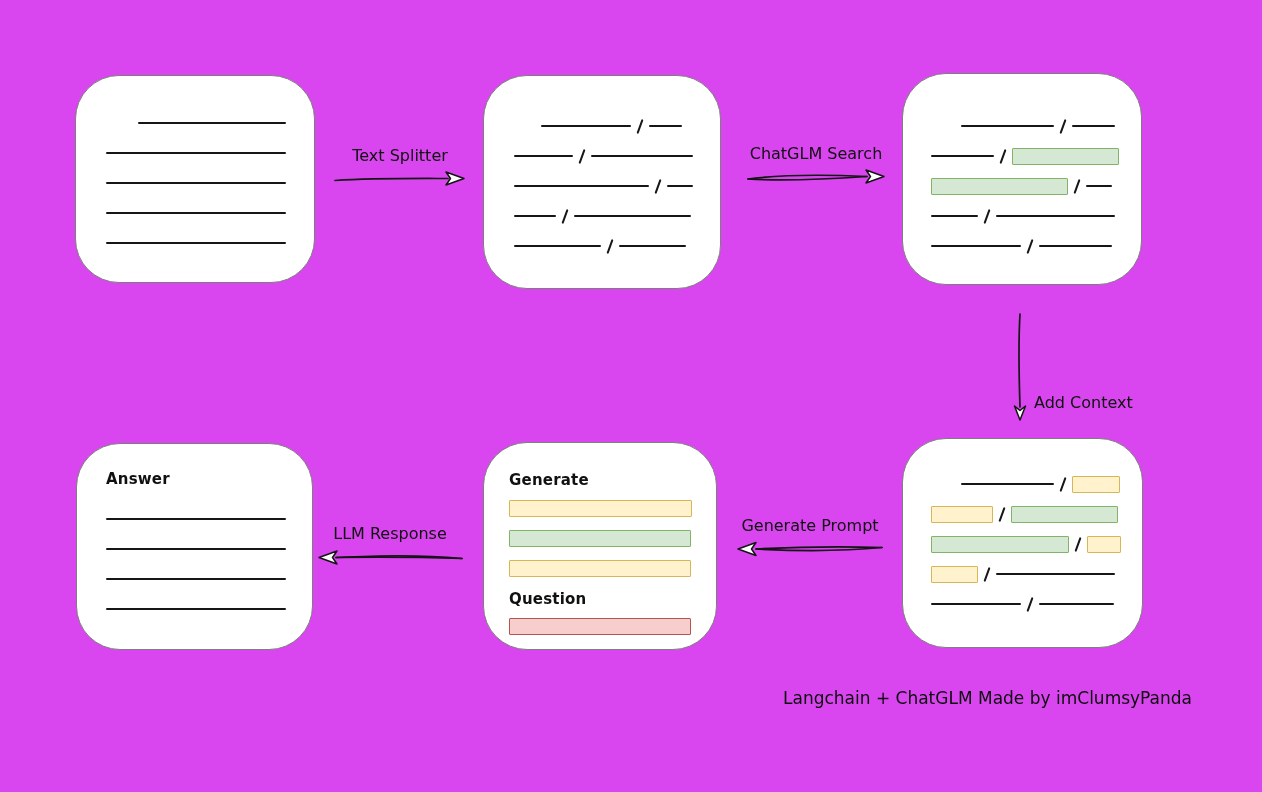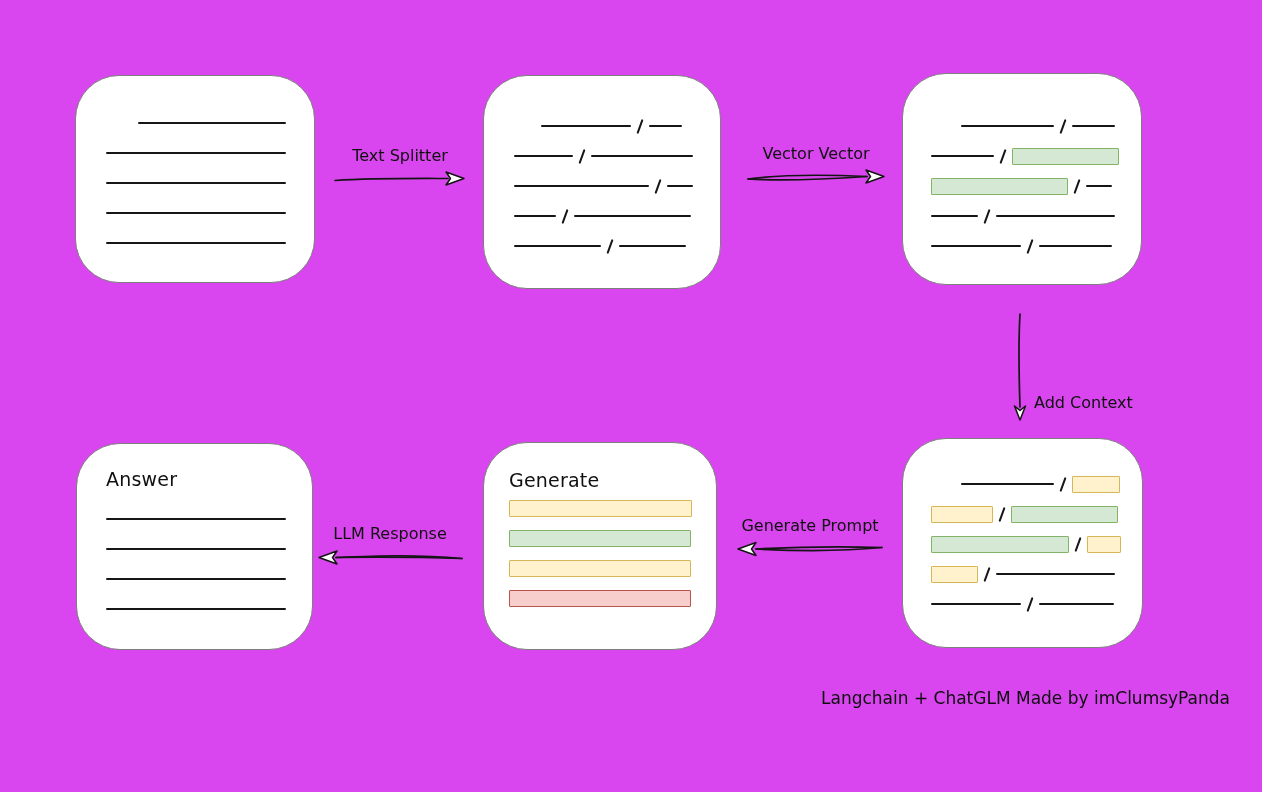--- a/index.html
+++ b/index.html
@@ -8,44 +8,44 @@
   .box{position:absolute;border:1.4px solid #7e7e7e;border-radius:44px;
        background:#fff;box-sizing:border-box;}
   .row{display:flex;align-items:center;height:30px;}
   .hline{height:0;border-top:2px solid #161616;border-radius:1px;flex:none;}
   .slash{width:2px;height:15px;background:#161616;transform:rotate(20deg);
          margin:0 8px;flex:none;border-radius:1px;}
   .chunk{height:17px;box-sizing:border-box;border:1.4px solid;flex:none;border-radius:1px;}
   .chunk-green{background:var(--green-fill);border-color:var(--green-stroke);}
   .chunk-yellow{background:var(--yellow-fill);border-color:var(--yellow-stroke);}
   .chunk-red{background:var(--red-fill);border-color:var(--red-stroke);}
-  .box-heading{font-size:19px;color:#111;letter-spacing:.2px;}
+  .box-heading{font-size:15px;color:#111;letter-spacing:.2px;font-weight:bold;}
   .hgroup{position:absolute;text-align:center;}
   .arrow-label{font-size:16px;color:#101010;white-space:nowrap;}
   .side-label{position:absolute;font-size:16px;color:#101010;white-space:nowrap;margin-top:40px;}
   .arr{display:block;margin:3px auto 0 auto;}
   .st{fill:none;stroke:#141414;stroke-width:1.7;stroke-linecap:round;}
   .head{fill:#ffffff;stroke:#141414;stroke-width:1.5;stroke-linejoin:round;}
-  .footer{position:absolute;font-size:17px;color:#0d0d0d;white-space:nowrap;margin-left:38px;}
+  .footer{position:absolute;font-size:17px;color:#0d0d0d;white-space:nowrap;}
 </style>
 </head>
 <body>
 
 <div id="canvas">
 
   <div class="hgroup" style="left:333px;top:146px;width:134px">
     <div class="arrow-label">Text Splitter</div>
     <svg class="arr" width="134" height="20" viewBox="0 0 134 20">
       <path class="st" d="M2,12.5 C40,10 90,10.5 115,10.5"></path>
       <path class="head" d="M131,10.5 L113,4 L117.5,10.5 L113,17 Z"></path>
     </svg>
   </div>
 
   <div class="hgroup" style="left:745px;top:144px;width:142px">
-    <div class="arrow-label">Vector Vector</div>
+    <div class="arrow-label">ChatGLM Search</div>
     <svg class="arr" width="142" height="22" viewBox="0 0 142 22">
       <path class="st" d="M3,13 C45,7.5 100,9.5 122,10.5"></path>
       <path class="st" d="M3,13 C45,15.5 100,12 122,10.5"></path>
       <path class="head" d="M139,10.5 L121,4 L125.5,10.5 L121,17 Z"></path>
     </svg>
   </div>
 
   <div class="hgroup" style="left:1007px;top:309px;width:26px">
     <svg class="arr" width="26" height="110" viewBox="0 0 26 110">
       <path class="st" d="M13,2 C11,35 12,65 13,95"></path>
@@ -178,20 +178,23 @@
       </div>
       <div class="row">
         <div class="chunk chunk-yellow" style="width: 183px;"></div>
       </div>
       <div class="row">
         <div class="chunk chunk-green" style="width: 182px;"></div>
       </div>
       <div class="row">
         <div class="chunk chunk-yellow" style="width: 182px;"></div>
       </div>
+      <div class="row" style="height: 24px; margin-top: 4px;">
+        <div class="box-heading">Question</div>
+      </div>
       <div class="row">
         <div class="chunk chunk-red" style="width: 182px;"></div>
       </div>
     </div>
     <div class="box" style="left: 76px; top: 443px; width: 237px; height: 207px; padding-top: 22px; padding-left: 29px;">
       <div class="row" style="height: 26px;">
         <div class="box-heading">Answer</div>
       </div>
       <div class="row" style="margin-top: 12px;">
         <div class="hline" style="width: 180px;"></div>

